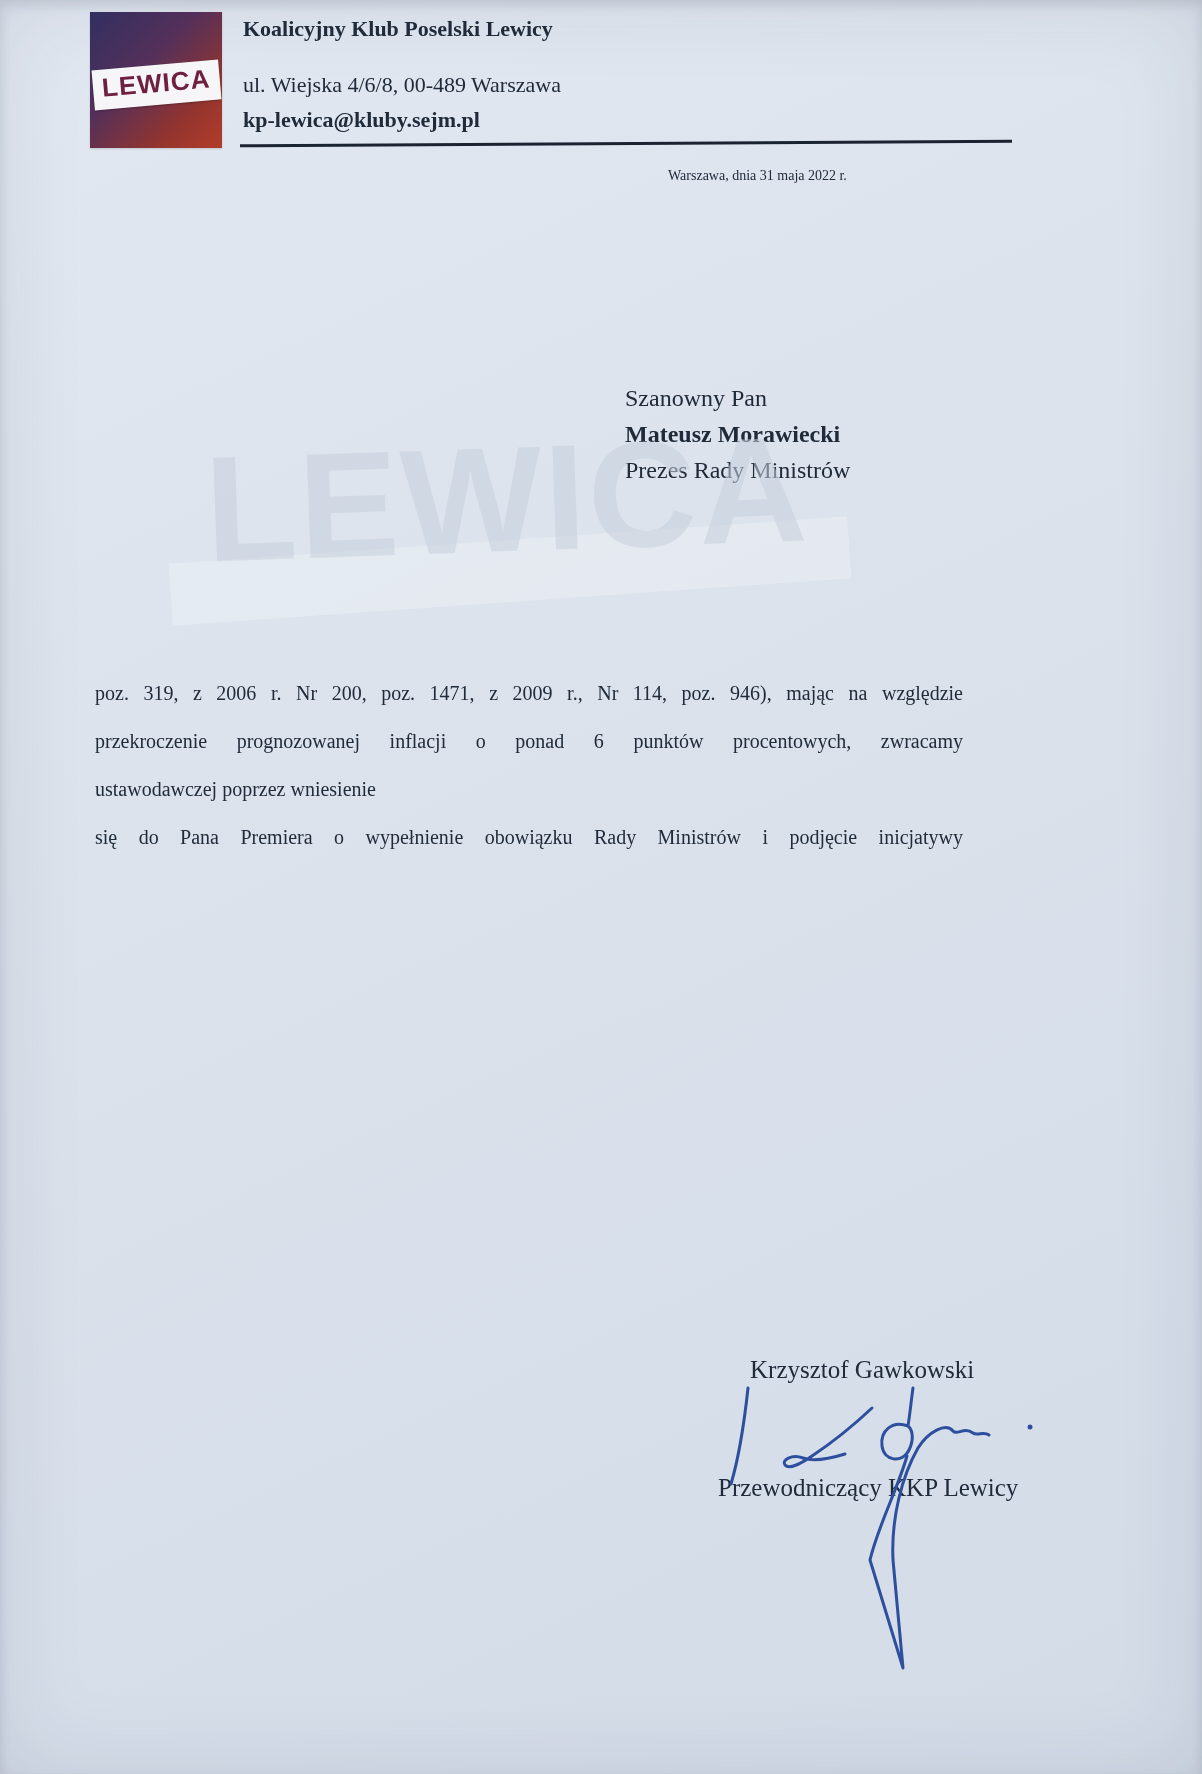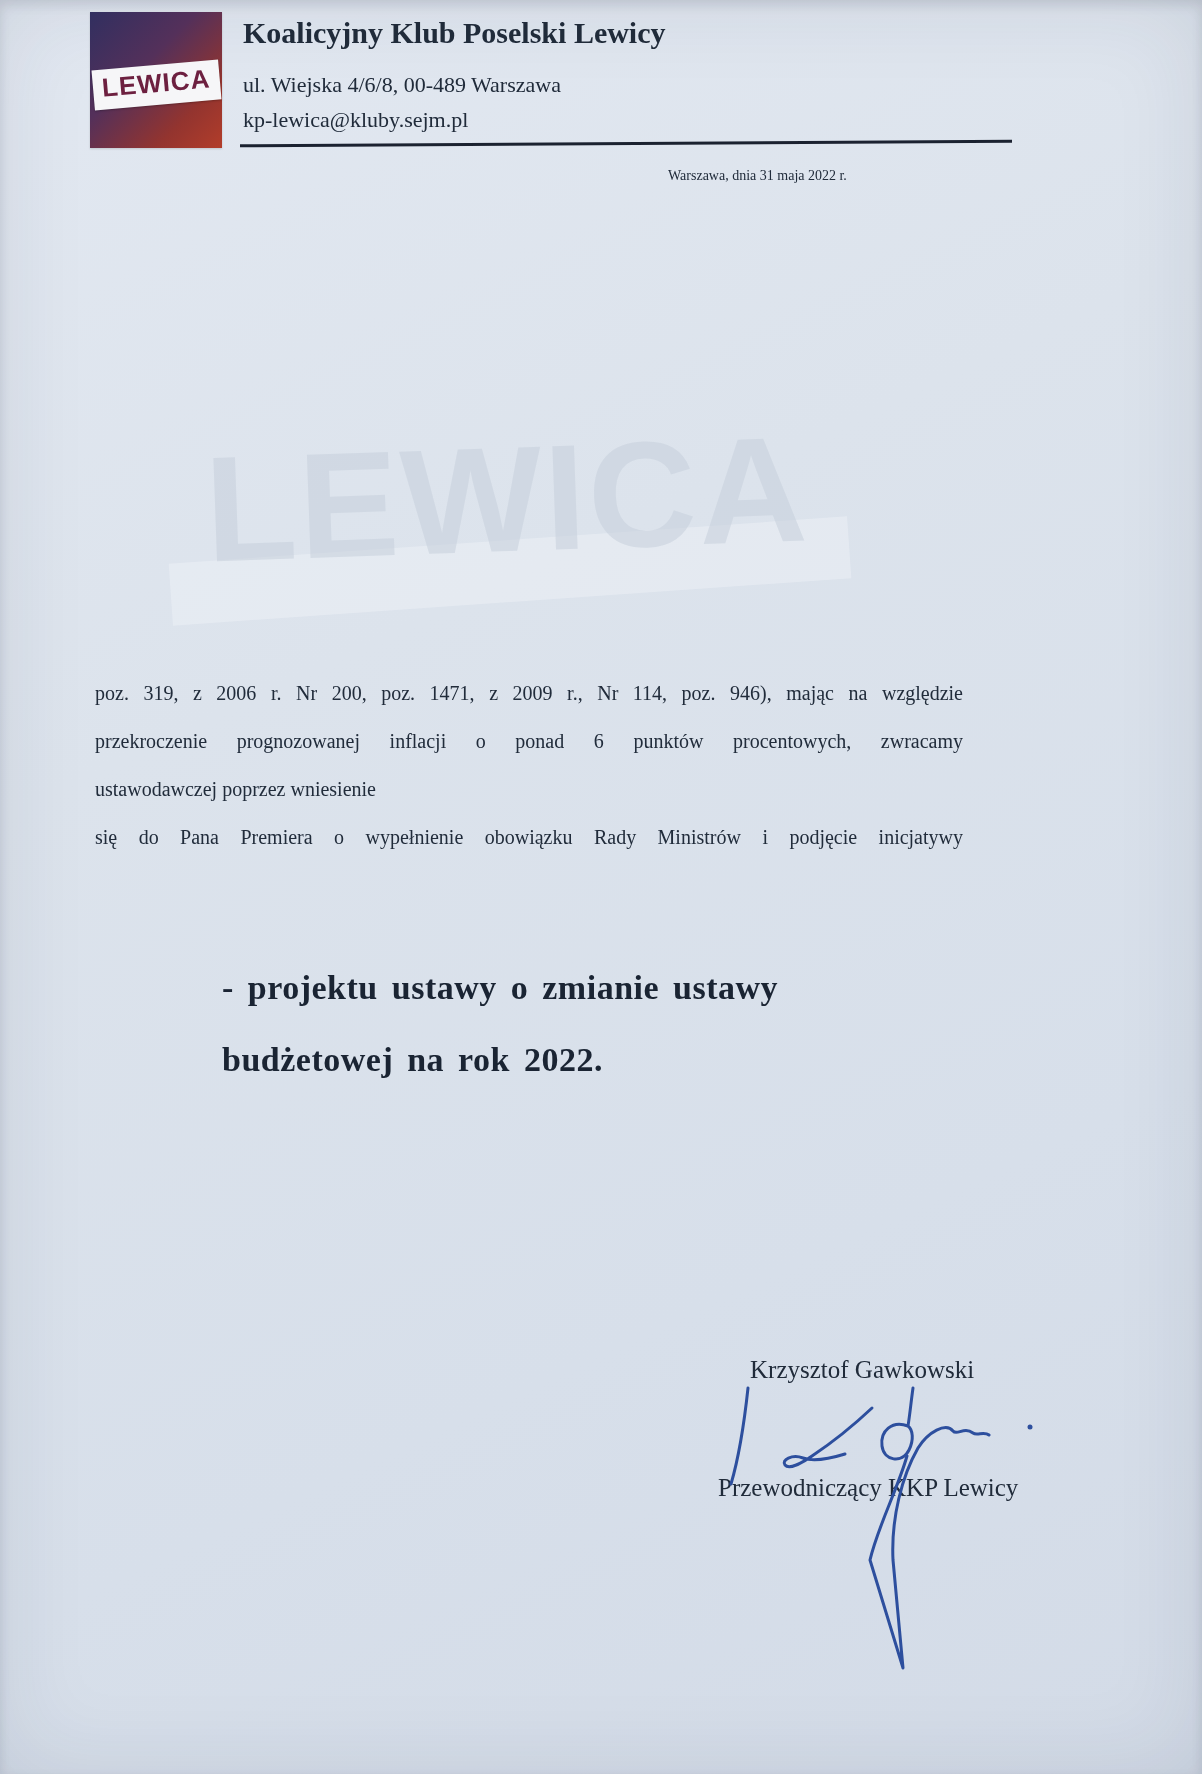--- a/index.html
+++ b/index.html
@@ -25,23 +25,23 @@
     box-shadow: 0 1px 2px rgba(0,0,0,0.15);
   }
   .logo-banner {
     display:inline-block; background:#f6f6f8; transform:rotate(-5deg);
     padding:3px 9px 6px; margin-top:10px; box-shadow:0 1px 2px rgba(0,0,0,0.25);
   }
   .logo-text {
     font-family:"Liberation Sans", sans-serif; font-weight:bold;
     font-size:26px; letter-spacing:1px; color:#6d2040;
   }
-  .org-name   { position:absolute; left:243px; top:16px;  font-size:30px; font-weight:bold; }
+  .org-name   { position:absolute; left:243px; top:16px;  font-size:22px; font-weight:bold; }
   .org-address{ position:absolute; left:243px; top:72px;  font-size:22px; }
-  .org-email  { position:absolute; left:243px; top:107px; font-size:22px; }
+  .org-email  { position:absolute; left:243px; top:107px; font-size:22px;font-weight:bold; }
   .header-rule{
     position:absolute; left:240px; top:142px; width:772px; height:3px;
     background:#1b2230; transform:rotate(-0.35deg);
   }
 
   .date-line { position:absolute; left:668px; top:168px; font-size:14px; }
 
   
   .recipient { position:absolute; left:625px; top:380px; font-size:24px; line-height:36px; }
   .recipient-name { font-weight:bold; }
@@ -86,32 +86,36 @@
       <span class="logo-text">LEWICA</span>
     </span>
   </div>
   <div class="org-name">Koalicyjny Klub Poselski Lewicy</div>
   <div class="org-address">ul. Wiejska 4/6/8, 00-489 Warszawa</div>
   <div class="org-email">kp-lewica@kluby.sejm.pl</div>
   <div class="header-rule"></div>
 
   <div class="date-line">Warszawa, dnia 31 maja 2022 r.</div>
 
+  <div class="recipient">
+    <div class="recipient-salutation">Szanowny Pan</div>
+    <div class="recipient-name">Mateusz Morawiecki</div>
+    <div class="recipient-title">Prezes Rady Ministrów</div>
+  </div>
 
   <div class="watermark-band"></div>
   <div class="watermark">LEWICA</div>
 
   <div class="body-par">
     <div class="body-line">poz. 319, z 2006 r. Nr 200, poz. 1471, z 2009 r., Nr 114, poz. 946), mając na względzie</div>
     <div class="body-line">przekroczenie prognozowanej inflacji o ponad 6 punktów procentowych, zwracamy</div>
     <div class="body-line last">ustawodawczej poprzez wniesienie</div>
     <div class="body-line">się do Pana Premiera o wypełnienie obowiązku Rady Ministrów i podjęcie inicjatywy</div>
   </div>
 
-  <div class="demand">- projektu ustawy o zmianie ustawy budżetowej na rok 2022.</div>
 
   <div class="sig-name">Krzysztof Gawkowski</div>
   <div class="sig-role">Przewodniczący KKP Lewicy</div>
 
   <svg class="sig-ink" viewBox="0 0 350 310" fill="none" stroke="#2d4f9e" stroke-width="3" stroke-linecap="round" stroke-linejoin="round">
     <path d="M58,10 C55,38 51,72 41,106"></path>
     <path d="M182,30 C165,46 140,66 122,78 C112,85 99,92 95,87 C91,82 102,76 113,80 C124,84 142,80 155,76"></path>
     <path d="M223,10 C221,24 220,36 218,48 C202,42 190,53 192,68 C194,83 212,86 219,72 C224,62 223,52 218,48"></path>
     <path d="M217,78 C208,110 188,148 180,182 L213,290 L203,182 C201,140 212,98 228,70 C238,54 256,44 263,53 C267,58 274,48 283,55 C287,58 294,53 299,57"></path>
     <circle cx="340" cy="49" r="2.5" fill="#2d4f9e" stroke="none"></circle>

